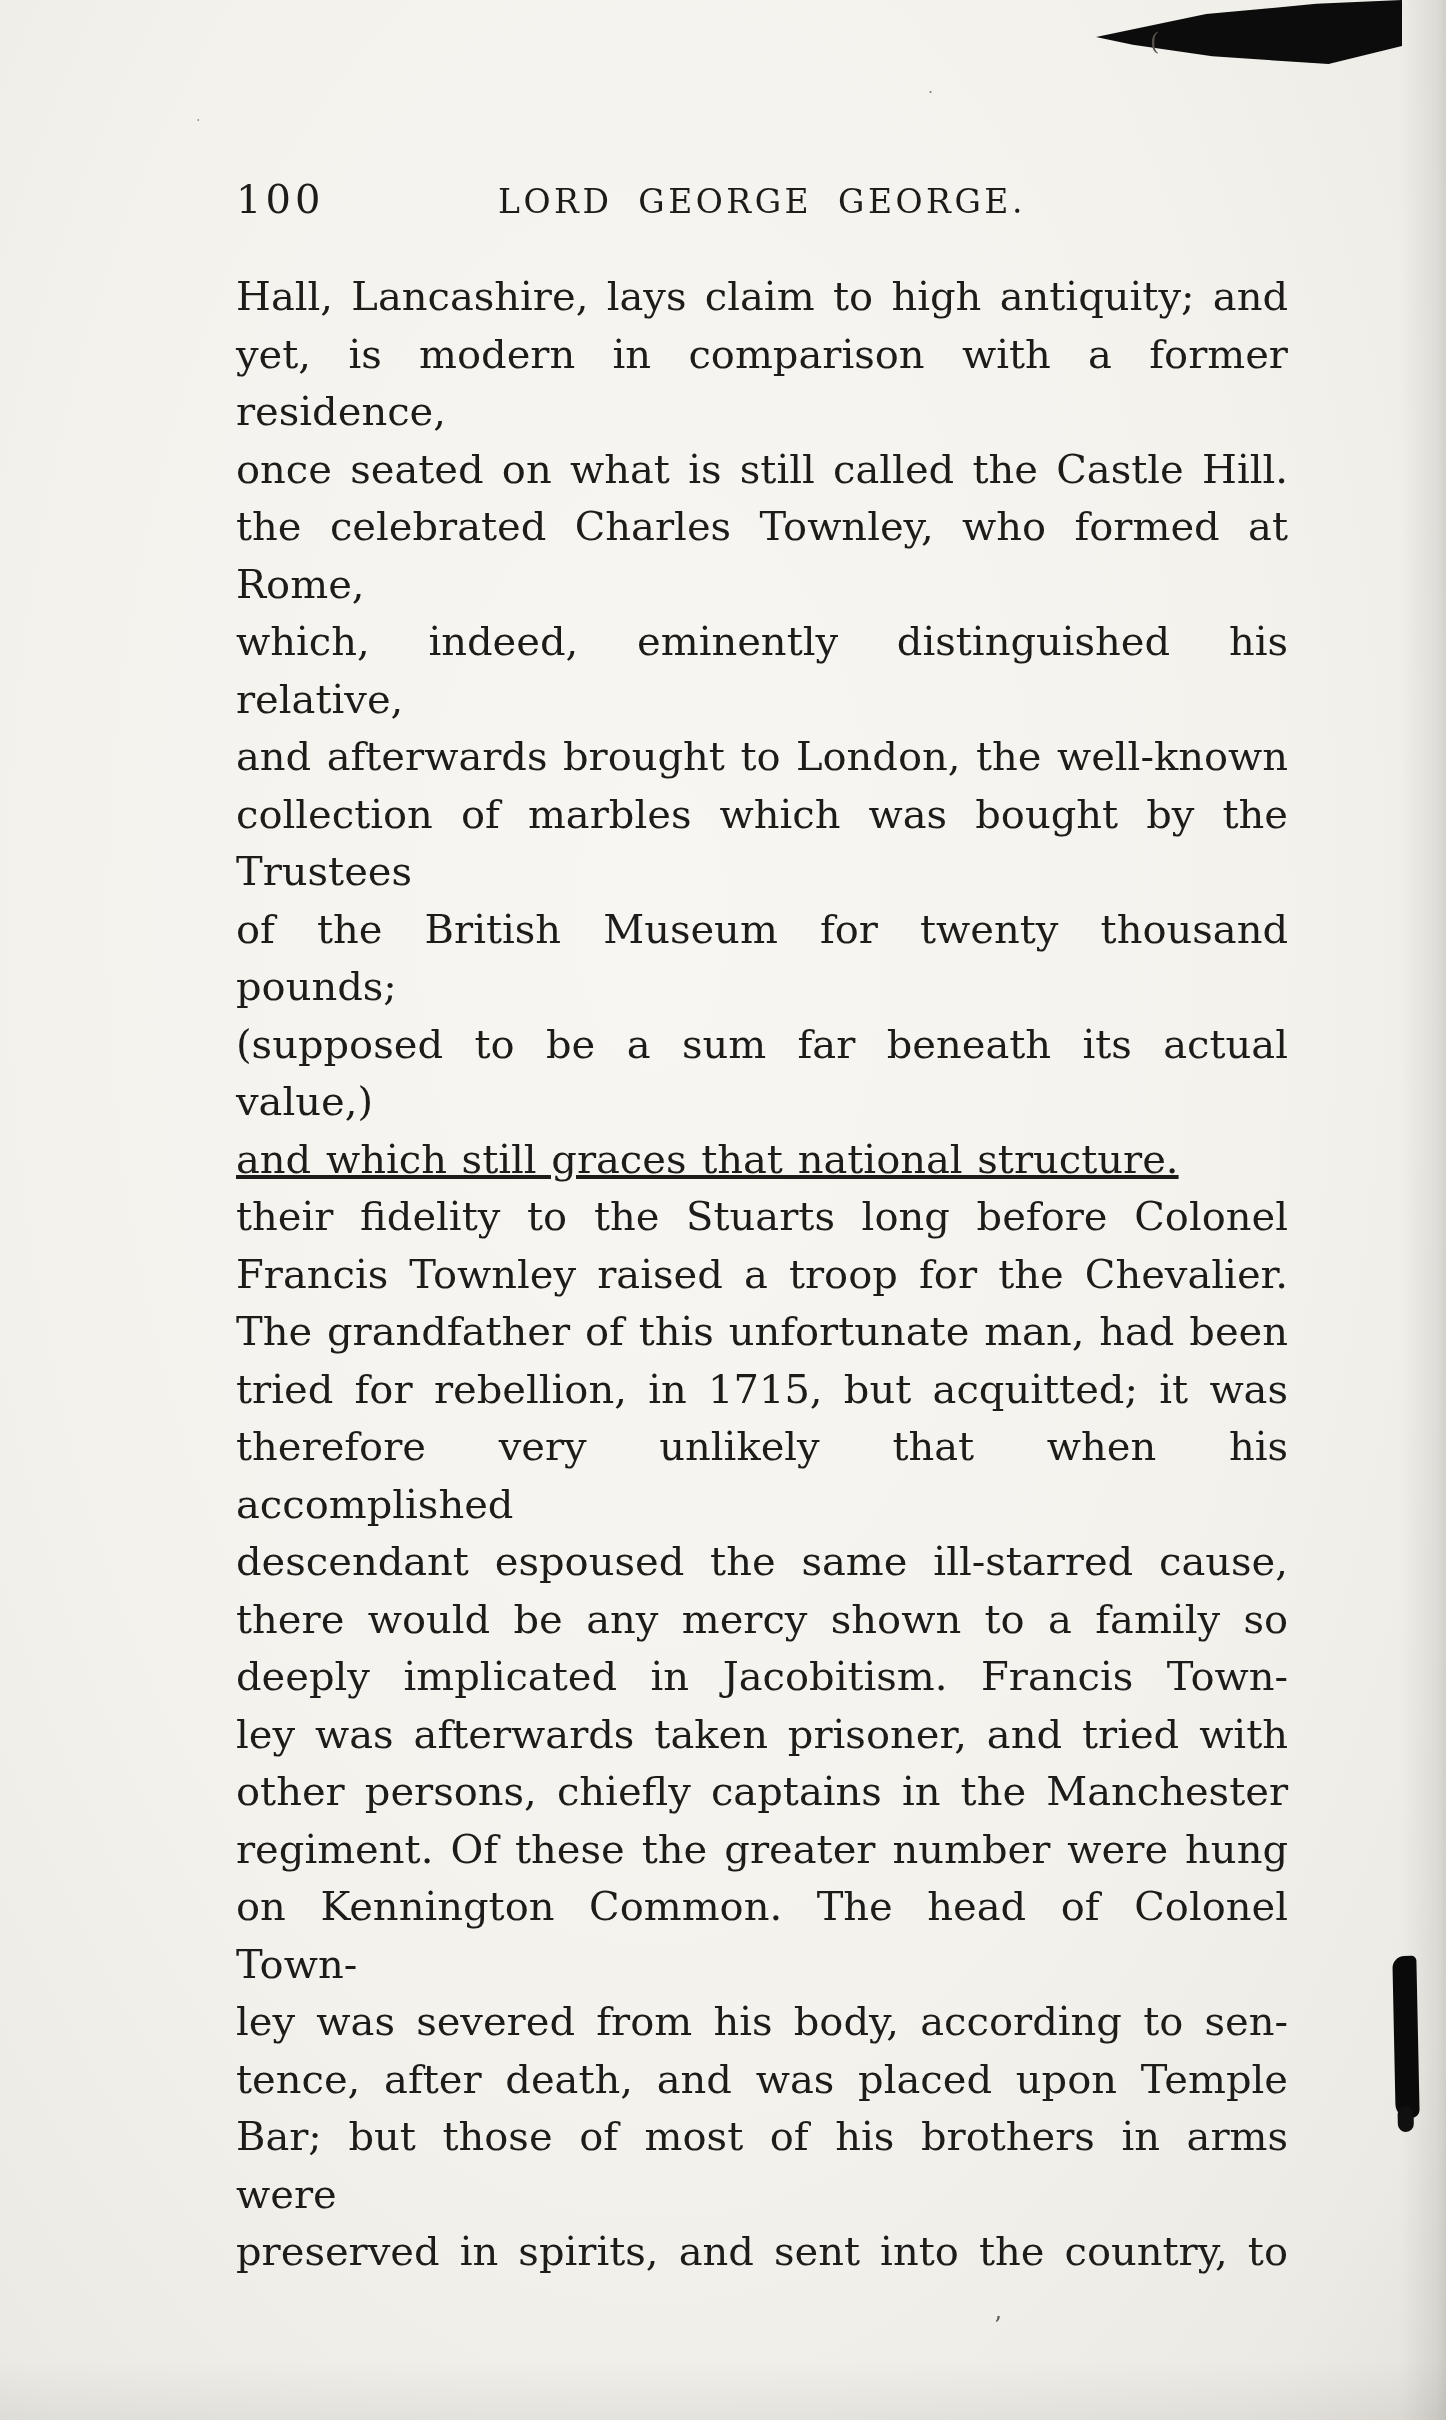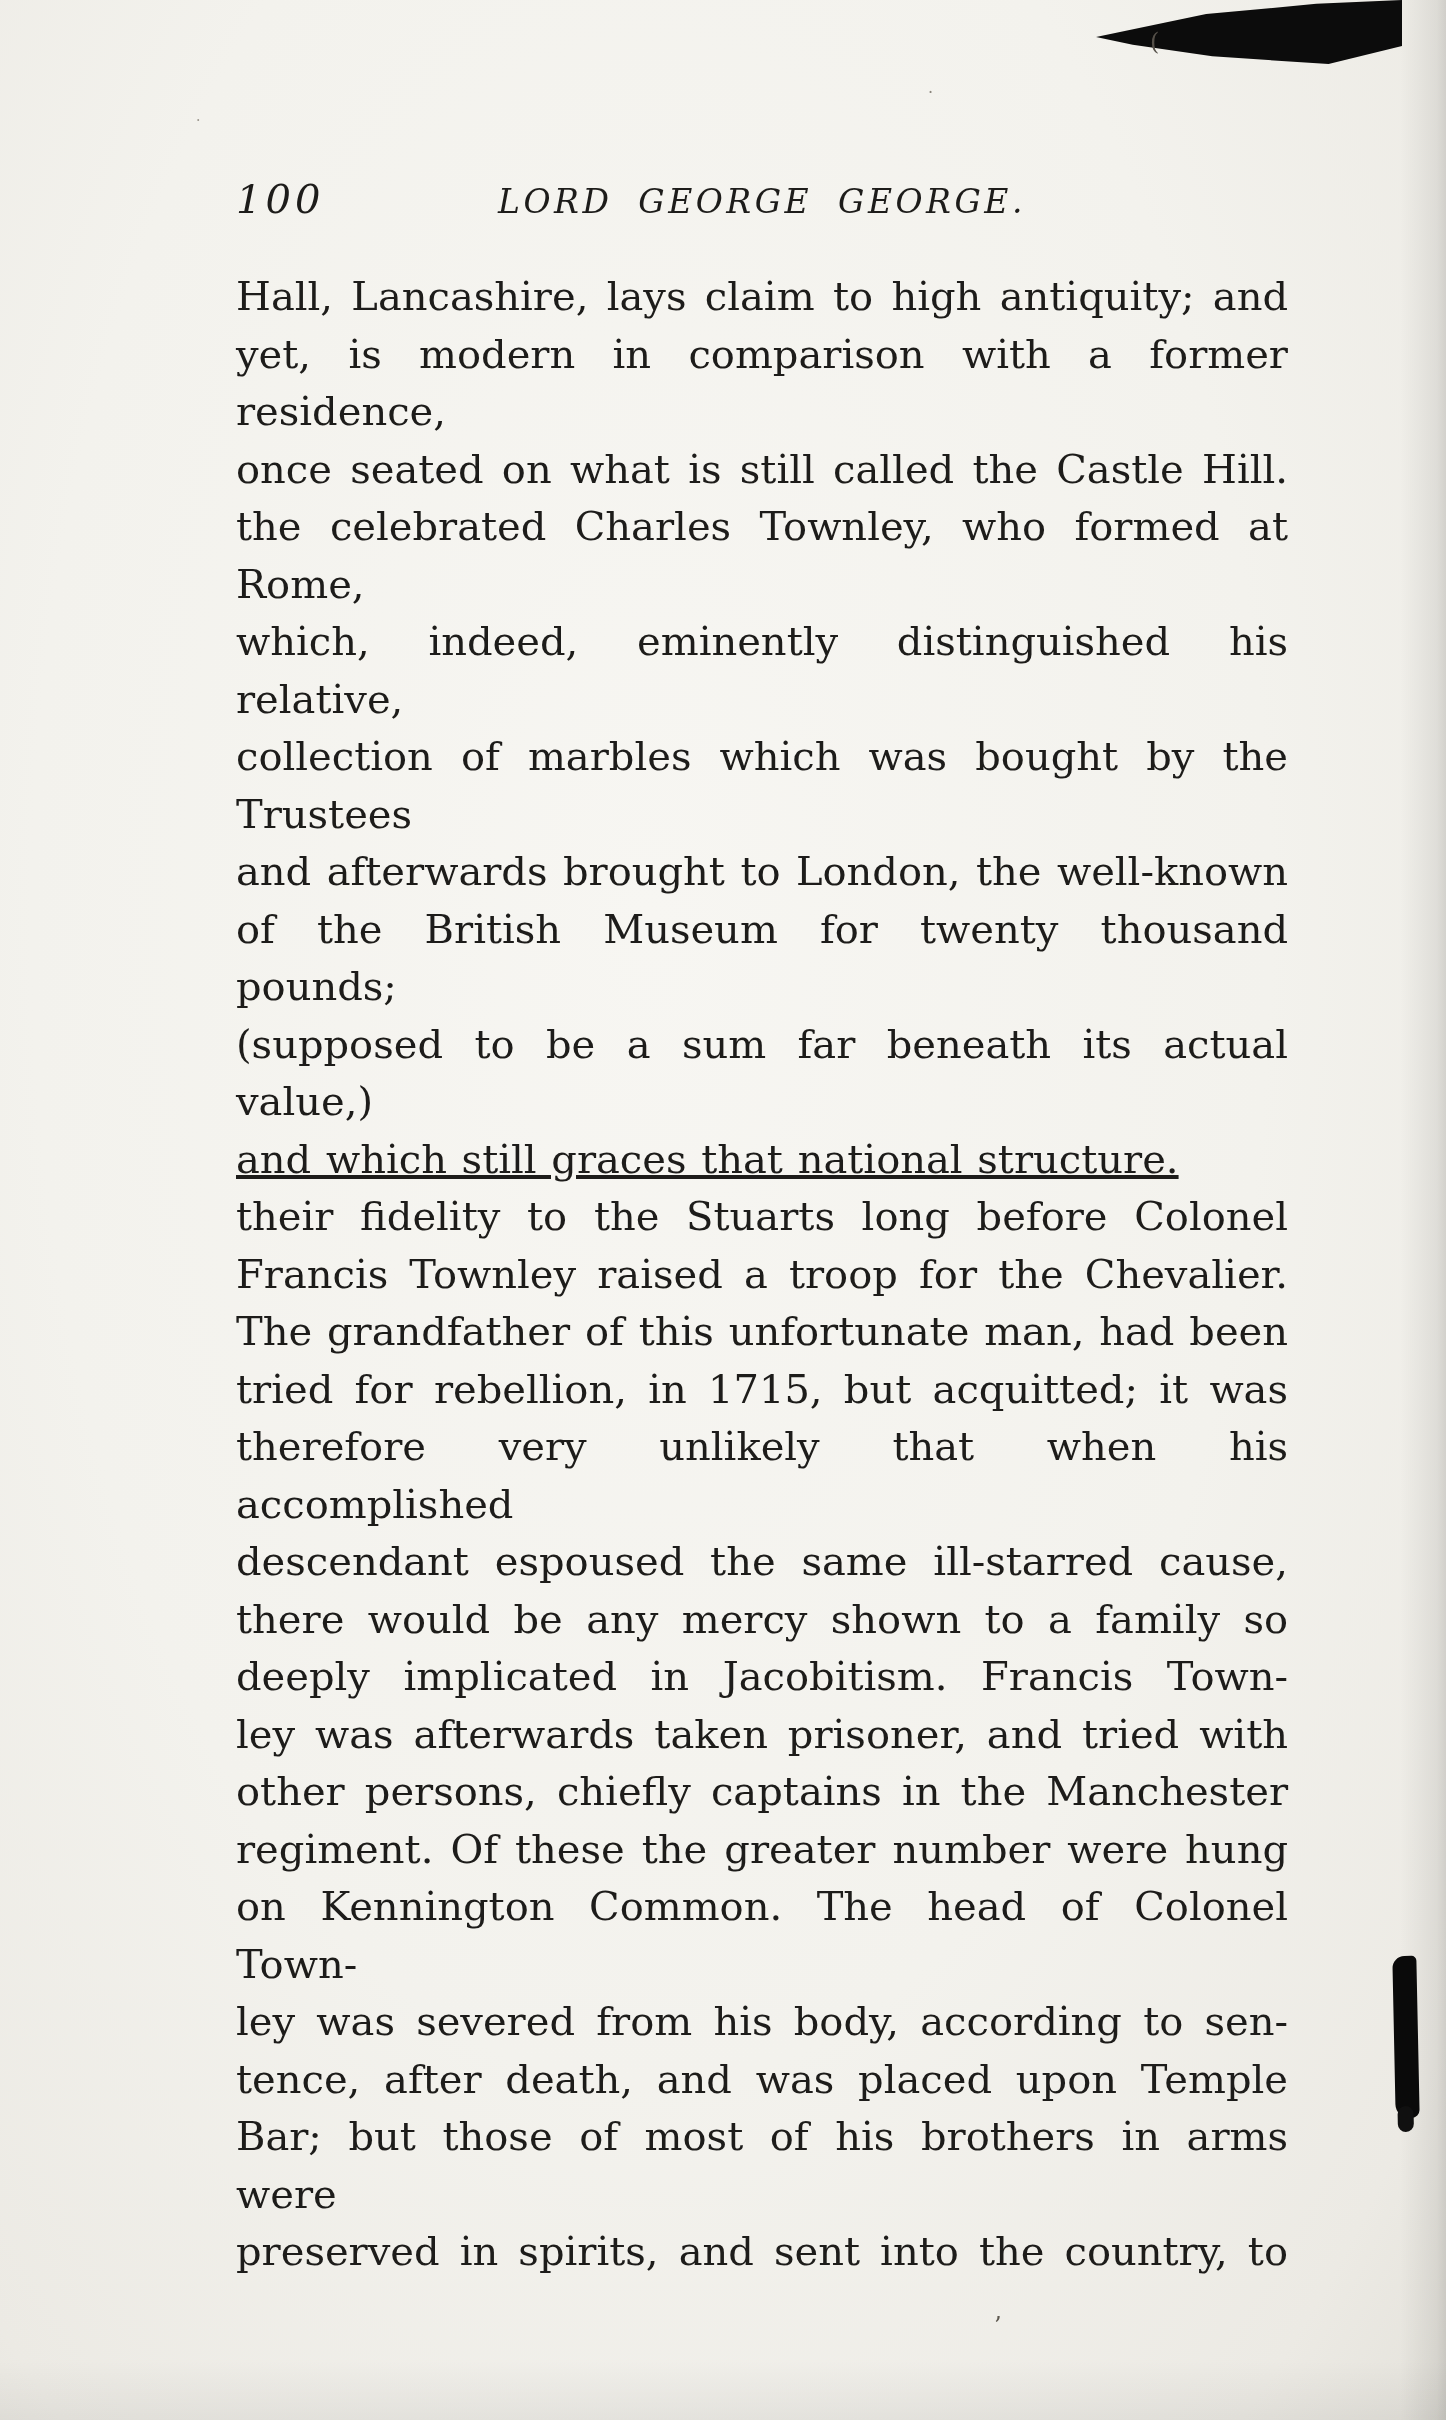--- a/index.html
+++ b/index.html
@@ -37,21 +37,20 @@
     pointer-events: none;
   }
 
   
   .header {
     position: absolute;
     left: 236px;
     top: 176px;
     width: 1052px;
     height: 54px;
-    font-style: italic;
   }
   .page-number {
     position: absolute;
     left: 0; top: 0;
     font-size: 40px;
     letter-spacing: 4px;
   }
   .running-title {
     position: absolute;
     left: 0; right: 0;
@@ -145,22 +144,22 @@
   </div>
 
   <div class="text-block">
     <div>
         <div class="paragraph">
           <div class="line">Hall, Lancashire, lays claim to high antiquity; and</div>
           <div class="line">yet, is modern in comparison with a former residence,</div>
           <div class="line">once seated on what is still called the Castle Hill.</div>
           <div class="line">the celebrated Charles Townley, who formed at Rome,</div>
           <div class="line">which, indeed, eminently distinguished his relative,</div>
+          <div class="line">and afterwards brought to London, the well-known</div>
           <div class="line">collection of marbles which was bought by the Trustees</div>
-          <div class="line">and afterwards brought to London, the well-known</div>
           <div class="line">of the British Museum for twenty thousand pounds;</div>
           <div class="line">(supposed to be a sum far beneath its actual value,)</div>
           <div class="line last">and which still graces that national structure.</div>
         </div>
         <div class="paragraph">
           <div class="line">their fidelity to the Stuarts long before Colonel</div>
           <div class="line">Francis Townley raised a troop for the Chevalier.</div>
           <div class="line">The grandfather of this unfortunate man, had been</div>
           <div class="line">tried for rebellion, in 1715, but acquitted; it was</div>
           <div class="line">therefore very unlikely that when his accomplished</div>

